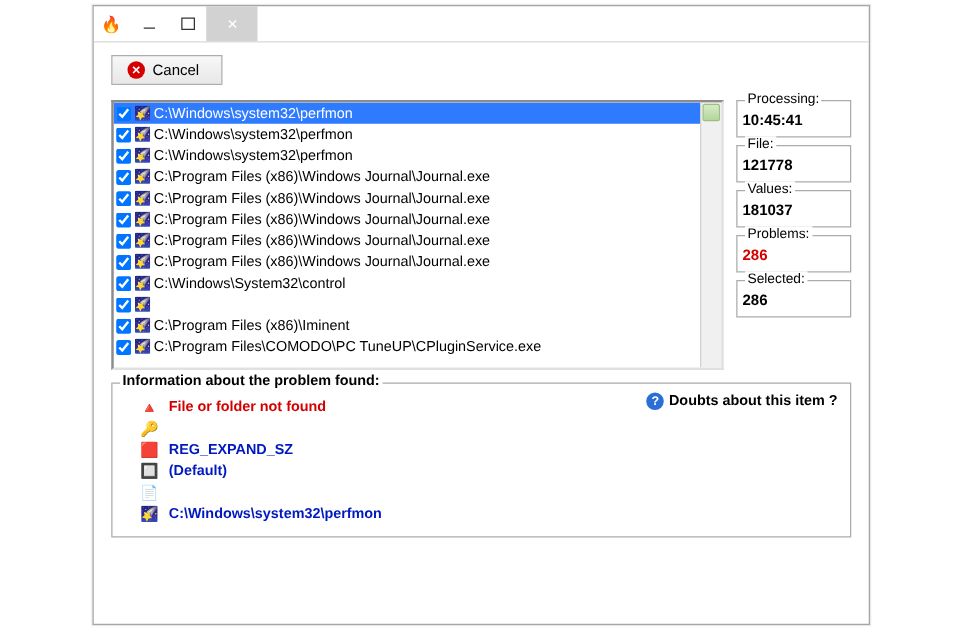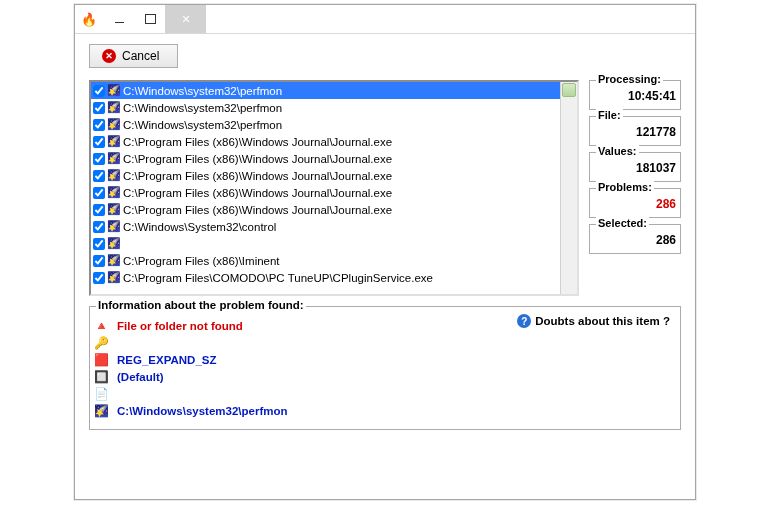--- a/index.html
+++ b/index.html
@@ -21,24 +21,24 @@
 .list{flex:1;overflow:hidden}
 .row{display:flex;align-items:center;height:17px;padding:0 2px;gap:3px;font-size:11.5px;white-space:nowrap}
 .row.sel{background:#2f7bff;color:#fff}
 .row input[type=checkbox]{width:12px;height:12px;margin:0}
 .row .ricon{width:12px;height:12px;font-size:11px;display:flex;align-items:center;justify-content:center;color:#1a8f1a}
 .row .path{flex:1;overflow:hidden;text-overflow:ellipsis}
 .vscroll{width:16px;background:#f0f0f0;border-left:1px solid #d0d0d0;position:relative}
 .vscroll .thumb{position:absolute;left:1px;right:1px;top:1px;height:12px;background:linear-gradient(#d6eac8,#b4d69c);border:1px solid #9ac07a;border-radius:2px}
 .stats{width:92px;display:flex;flex-direction:column;gap:6px}
 .stat{border:1px solid #ababab;position:relative;padding:6px 4px 6px 4px;}
-.stat .lbl{position:absolute;top:-8px;left:6px;background:#fff;padding:0 2px;font-size:11px;font-weight:bold}
-.stat .val{text-align:right;font-size:12px;font-weight:bold;margin-top:2px}
+.stat .lbl{position:absolute;top:-8px;left:6px;background:#fff;padding:0 2px;font-size:11px;font-weight:normal}
+.stat .val{text-align:left;font-size:12px;font-weight:bold;margin-top:2px}
 .stat .val.red{color:#d40000}
-.info-box{border:1px solid #ababab;margin-top:10px;position:relative;padding:10px 8px 10px 5px;}
+.info-box{border:1px solid #ababab;margin-top:10px;position:relative;padding:10px 8px 10px 23px;}
 .info-box .lbl{position:absolute;top:-8px;left:6px;background:#fff;padding:0 2px;font-size:11.5px;font-weight:bold}
 .info-row{display:flex;align-items:center;gap:8px;height:17px;font-size:11.5px;font-weight:bold;white-space:nowrap;overflow:hidden}
 .info-row .iicon{width:14px;height:14px;display:flex;align-items:center;justify-content:center;font-size:12px}
 .info-row.red{color:#d40000}
 .info-row.blue{color:#0018c0}
 .doubts{position:absolute;right:10px;top:7px;display:flex;align-items:center;gap:4px;font-size:11.5px;font-weight:bold;color:#000}
 .doubts .q{width:14px;height:14px;border-radius:50%;background:#2a6fd6;color:#fff;display:flex;align-items:center;justify-content:center;font-size:10px}
 </style>
 </head>
 <body>

